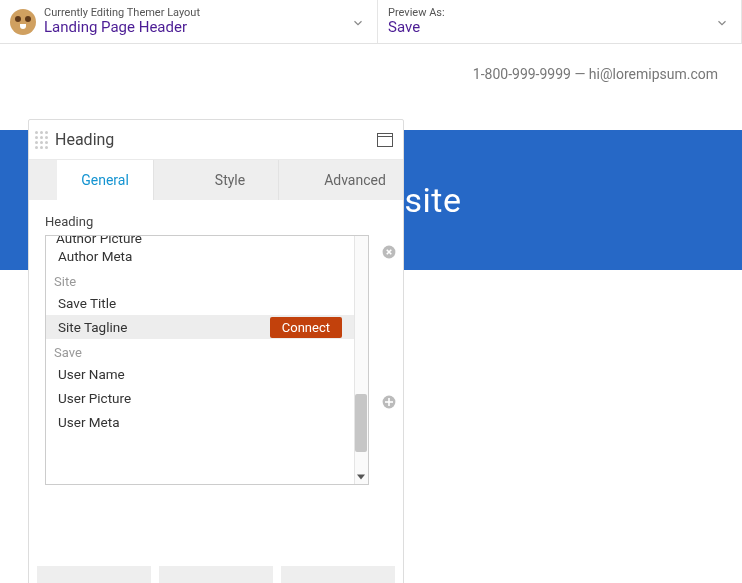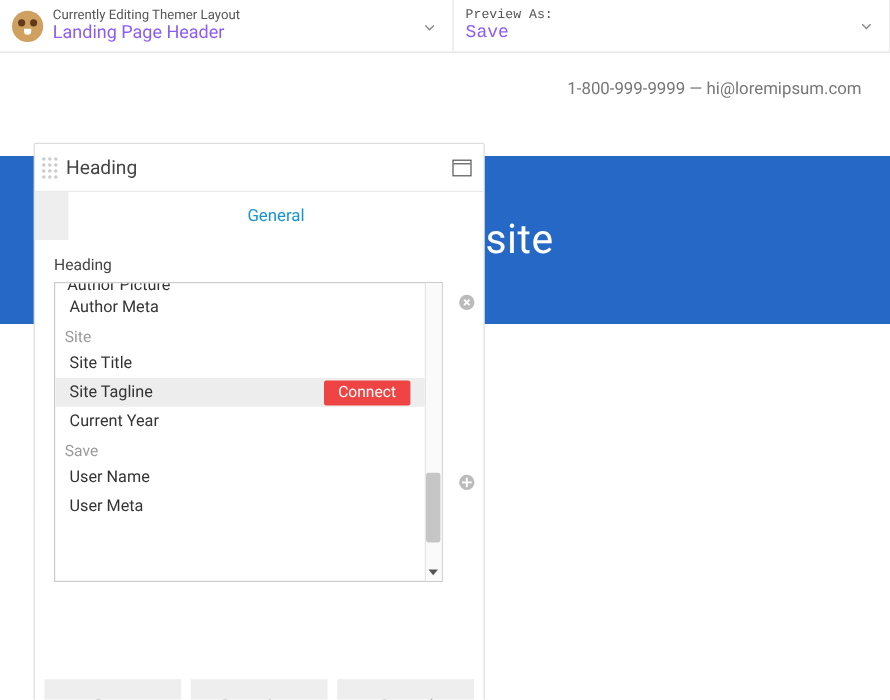--- a/index.html
+++ b/index.html
@@ -2,27 +2,27 @@
 <html><head>
 <meta charset="utf-8">
 <style>
   * { box-sizing: border-box; margin: 0; padding: 0; }
   html, body { width: 742px; height: 583px; font-family: -apple-system, BlinkMacSystemFont, "Segoe UI", Roboto, "Helvetica Neue", Arial, sans-serif; background: #fff; color: #333; overflow: hidden; }
 
   
   .admin-bar { display: flex; height: 44px; border-bottom: 1px solid #e2e2e2; }
   .admin-cell { position: relative; display: flex; align-items: center; padding: 4px 30px 4px 10px; border-right: 1px solid #e5e5e5; }
   .admin-cell.edit { flex: 0 0 378px; }
-  .admin-cell.preview { flex: 1; font-family: Liberation Mono, monospace; }
+  .admin-cell.preview { flex: 1; }
   .beaver { width: 26px; height: 26px; border-radius: 50%; background: #d0a060; margin-right: 8px; position: relative; overflow: hidden; }
   .beaver::before { content:""; position:absolute; left:5px; top:7px; width:6px; height:6px; border-radius:50%; background:#603a1a; box-shadow: 10px 0 0 #603a1a; }
   .beaver::after { content:""; position:absolute; left:10px; top:15px; width:6px; height:5px; border-radius:0 0 3px 3px; background:#fff; }
   .admin-labels { line-height: 1.15; }
   .admin-small { font-size: 11px; color: #555; }
-  .admin-big { font-size: 15px; color: #8b5cf6; }
+  .admin-big { font-size: 15px; color: #4c1d95; }
   .chev { position: absolute; right: 12px; top: 50%; transform: translateY(-50%); width: 14px; height: 14px; }
   .chev svg { width: 14px; height: 14px; stroke: #888; fill: none; stroke-width: 2; }
 
   
   .page { position: relative; width: 742px; height: 539px; padding-left: 20px; }
   .contact-row { position: absolute; top: 22px; right: 24px; font-size: 14px; color: #777; }
   .hero { position: absolute; top: 86px; left: 0; right: 0; height: 140px; background: #2668c6; color: #fff; display: flex; align-items: center; justify-content: center; }
   .hero h1 { font-weight: 400; font-size: 34px; letter-spacing: .5px; }
 
   
@@ -41,21 +41,21 @@
 
   .panel-body { flex: 1; position: relative; padding: 14px 16px 0 16px; }
   .field-label { font-size: 13px; color: #444; margin-bottom: 6px; }
 
   .dropdown { position: relative; width: 324px; height: 250px; border: 1px solid #ccc; background:#fff; }
   .list-scroll { position:absolute; left:0; top:0; bottom:0; right:14px; overflow:hidden; }
   .cutoff { font-size: 13.5px; color: #333; padding: 0 10px; height: 8px; line-height: 4px; overflow: hidden; white-space: nowrap; }
   .opt-group-label { font-size: 13px; color: #999; padding: 6px 8px 2px 8px; }
   .opt { font-size: 13.5px; color: #333; padding: 4px 12px; cursor:pointer; display:flex; align-items:center; justify-content:space-between; height:24px;text-align:right; }
   .opt.hover { background:#ededed; }
-  .connect-btn { background:#ef4444; color:#fff; font-size:13px; padding:3px 12px; border-radius:2px; }
+  .connect-btn { background:#c2410c; color:#fff; font-size:13px; padding:3px 12px; border-radius:2px; }
   .dd-bar { position:absolute; right:0; top:0; bottom:0; width:14px; border-left:1px solid #e5e5e5; background:#fafafa; }
   .dd-arrow { position:absolute; right:0; bottom:0; width:14px; height:14px; display:flex; align-items:center; justify-content:center; }
   .dd-arrow svg { width:8px; height:8px; fill:#555; }
   .dd-thumb { position:absolute; right:1px; top:158px; width:12px; height:58px; background:#c6c6c6; border-radius:2px; } 
   .icon-clear { position:absolute; left: 356px; top: 203px; }
   .icon-add { position:absolute; left: 356px; top: 354px; }
   .icon-clear, .icon-add { width:20px; height:20px; display:flex; align-items:center; justify-content:center; cursor:pointer; }
   .icon-clear svg, .icon-add svg { fill:#bbb; width:16px; height:16px; }
 
   .panel-foot { display:flex; gap:8px; padding: 8px; border-top:0; }
@@ -107,41 +107,43 @@
           <i></i>
           <i></i>
           <i></i>
         </div>
       <div class="panel-title">Heading</div>
       <div class="expand-icon"></div>
     </div>
 
     <div class="tabs">
       <div class="tab active">General</div>
+      <div class="tab">Style</div>
+      <div class="tab">Advanced</div>
     </div>
 
     <div class="panel-body">
       <div class="field-label">Heading</div>
 
       <div class="dropdown">
         <div class="list-scroll">
           <div class="cutoff">Author Picture</div>
 
           <div class="opt">Author Meta</div>
 
           <div class="opt-group-label">Site</div>
-          <div class="opt">Site Title</div>
+          <div class="opt">Save Title</div>
           <div class="opt hover">
             <span>Site Tagline</span>
             <span class="connect-btn">Connect</span>
           </div>
-          <div class="opt">Current Year</div>
 
           <div class="opt-group-label">Save</div>
           <div class="opt">User Name</div>
+          <div class="opt">User Picture</div>
           <div class="opt">User Meta</div>
         </div>
         <div class="dd-bar"></div>
         <div class="dd-thumb"></div>
         <div class="dd-arrow">
             <svg viewBox="0 0 10 10">
               <polygon points="0,2 10,2 5,8"></polygon>
             </svg>
           </div>
       </div>

